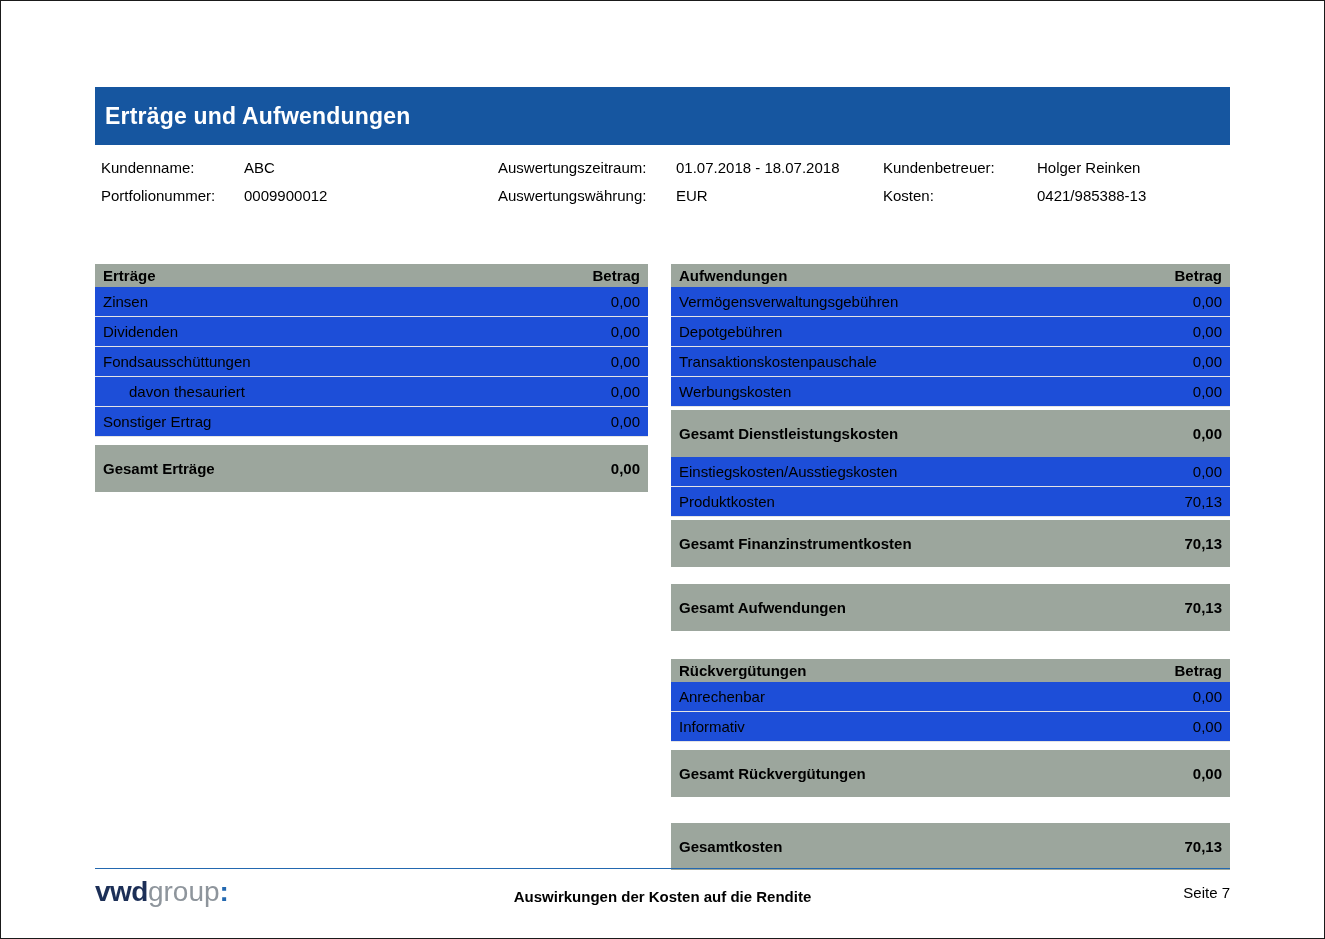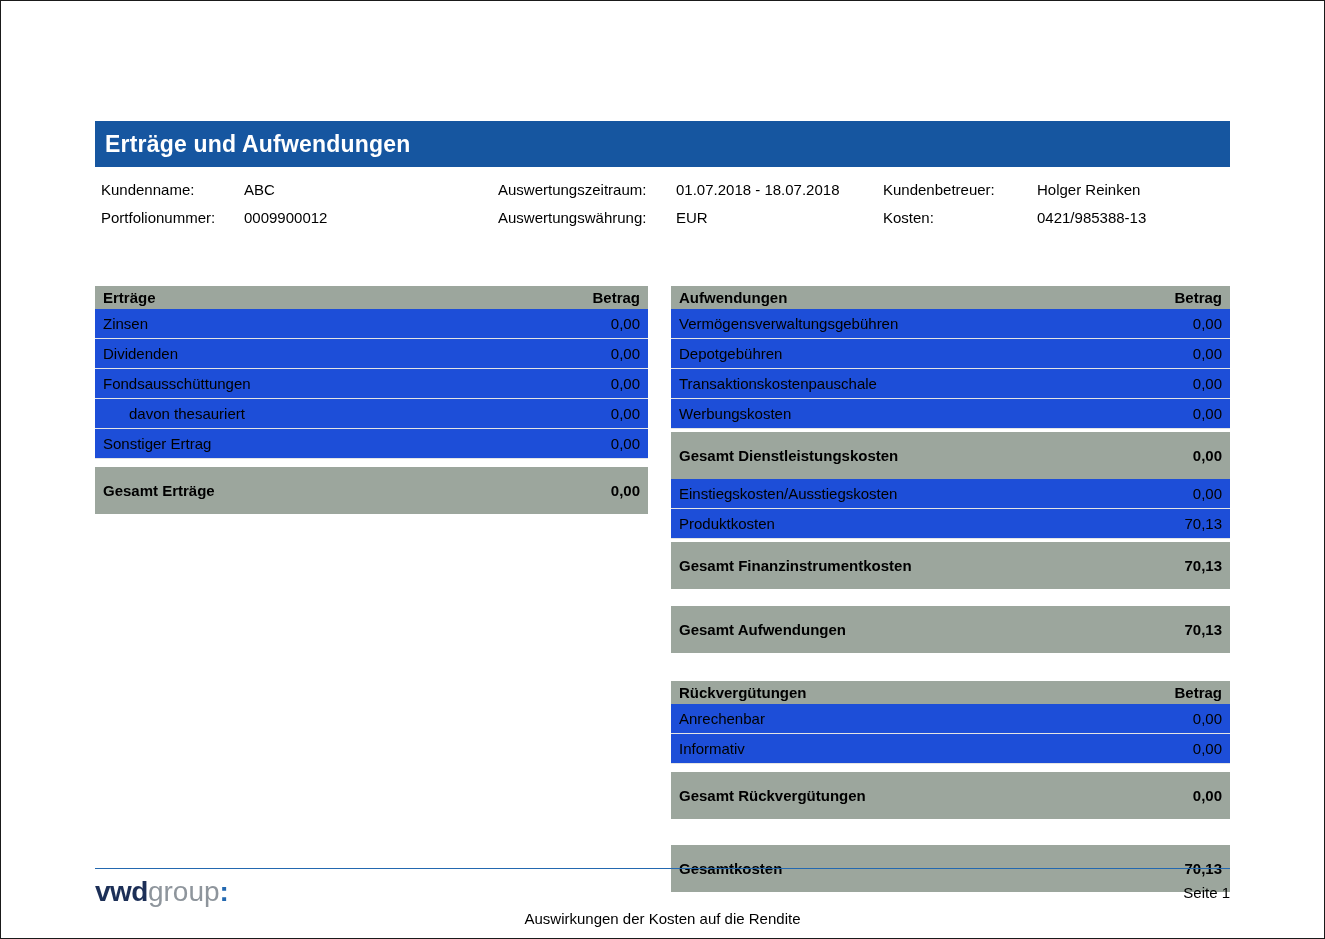--- a/index.html
+++ b/index.html
@@ -10,22 +10,22 @@
   }
   .page {
     position: relative;
     width: 1325px;
     height: 939px;
     background: #ffffff;
     border: 1px solid #1a1a1a;
     overflow: hidden;
   }
   .title-bar {
-    margin: 120px 94px 0 94px;
-    height: 46px;
+    margin: 86px 94px 0 94px;
+    height: 58px;
     background: var(--header-blue, #1656a0);
     display: flex;
     align-items: center;
     padding-left: 10px;
   }
   .title-bar h1 {
     color: #ffffff;
     font-size: 23px;
     font-weight: bold;
     letter-spacing: 0.2px;
@@ -75,21 +75,21 @@
     font-size: 15px;
     line-height: 19px;
     padding: 14px 8px;
     margin-top: 3px;
   }
   .t-total.gap { margin-top: 8px; }
   .bar-standalone { margin-top: 17px; }
   .rueck-table { margin-top: 28px; }
   .grand-total-bar { margin-top: 26px; }
   .notes { margin-top: 18px; text-align: center; }
-  .notes-heading { font-size: 15px; font-weight: normal; }
+  .notes-heading { font-size: 15px; font-weight: bold; }
   .notes-text { margin-top: 9px; font-size: 14px; }
   .footer {
     position: absolute;
     left: 94px;
     right: 94px;
     bottom: 30px;
     border-top: 1px solid var(--footer-line-blue, #2368b0);
     padding-top: 7px;
     display: flex;
     justify-content: space-between;
@@ -232,16 +232,16 @@
   </section>
 
   <section class="notes">
     <div class="notes-heading">Auswirkungen der Kosten auf die Rendite</div>
   </section>
 
   <footer class="footer">
     <div class="logo">
       <span class="vwd">vwd</span><span class="group">group</span><span class="colon">:</span>
     </div>
-    <div class="page-number">Seite 1</div>
+    <div class="page-number">Seite 7</div>
   </footer>
 
 </div>
 
 </body></html>

